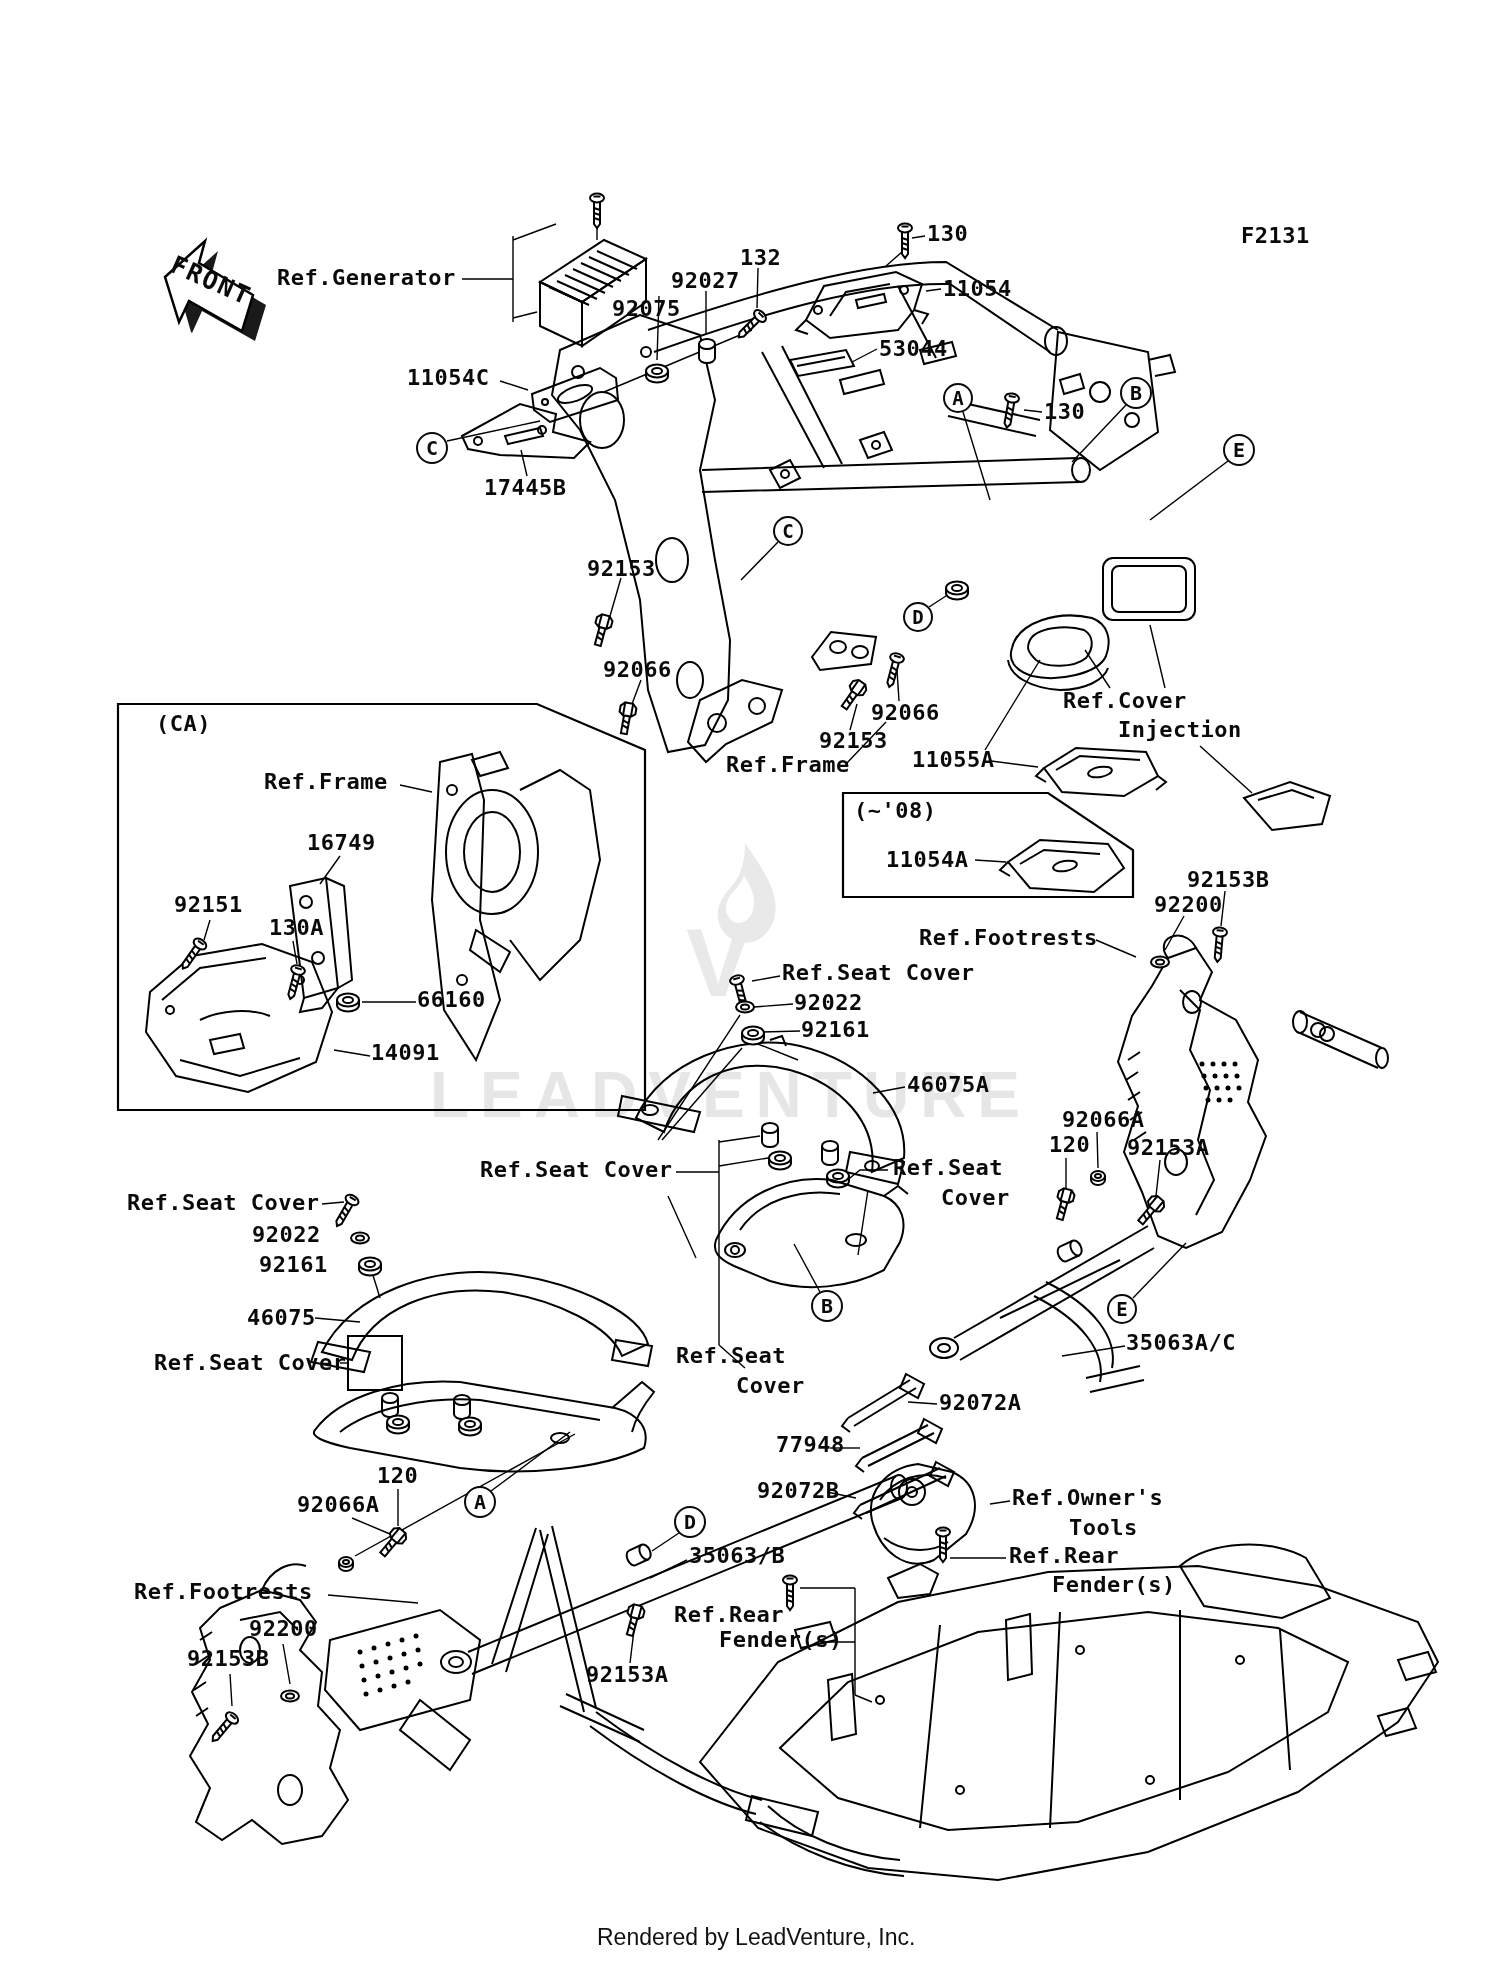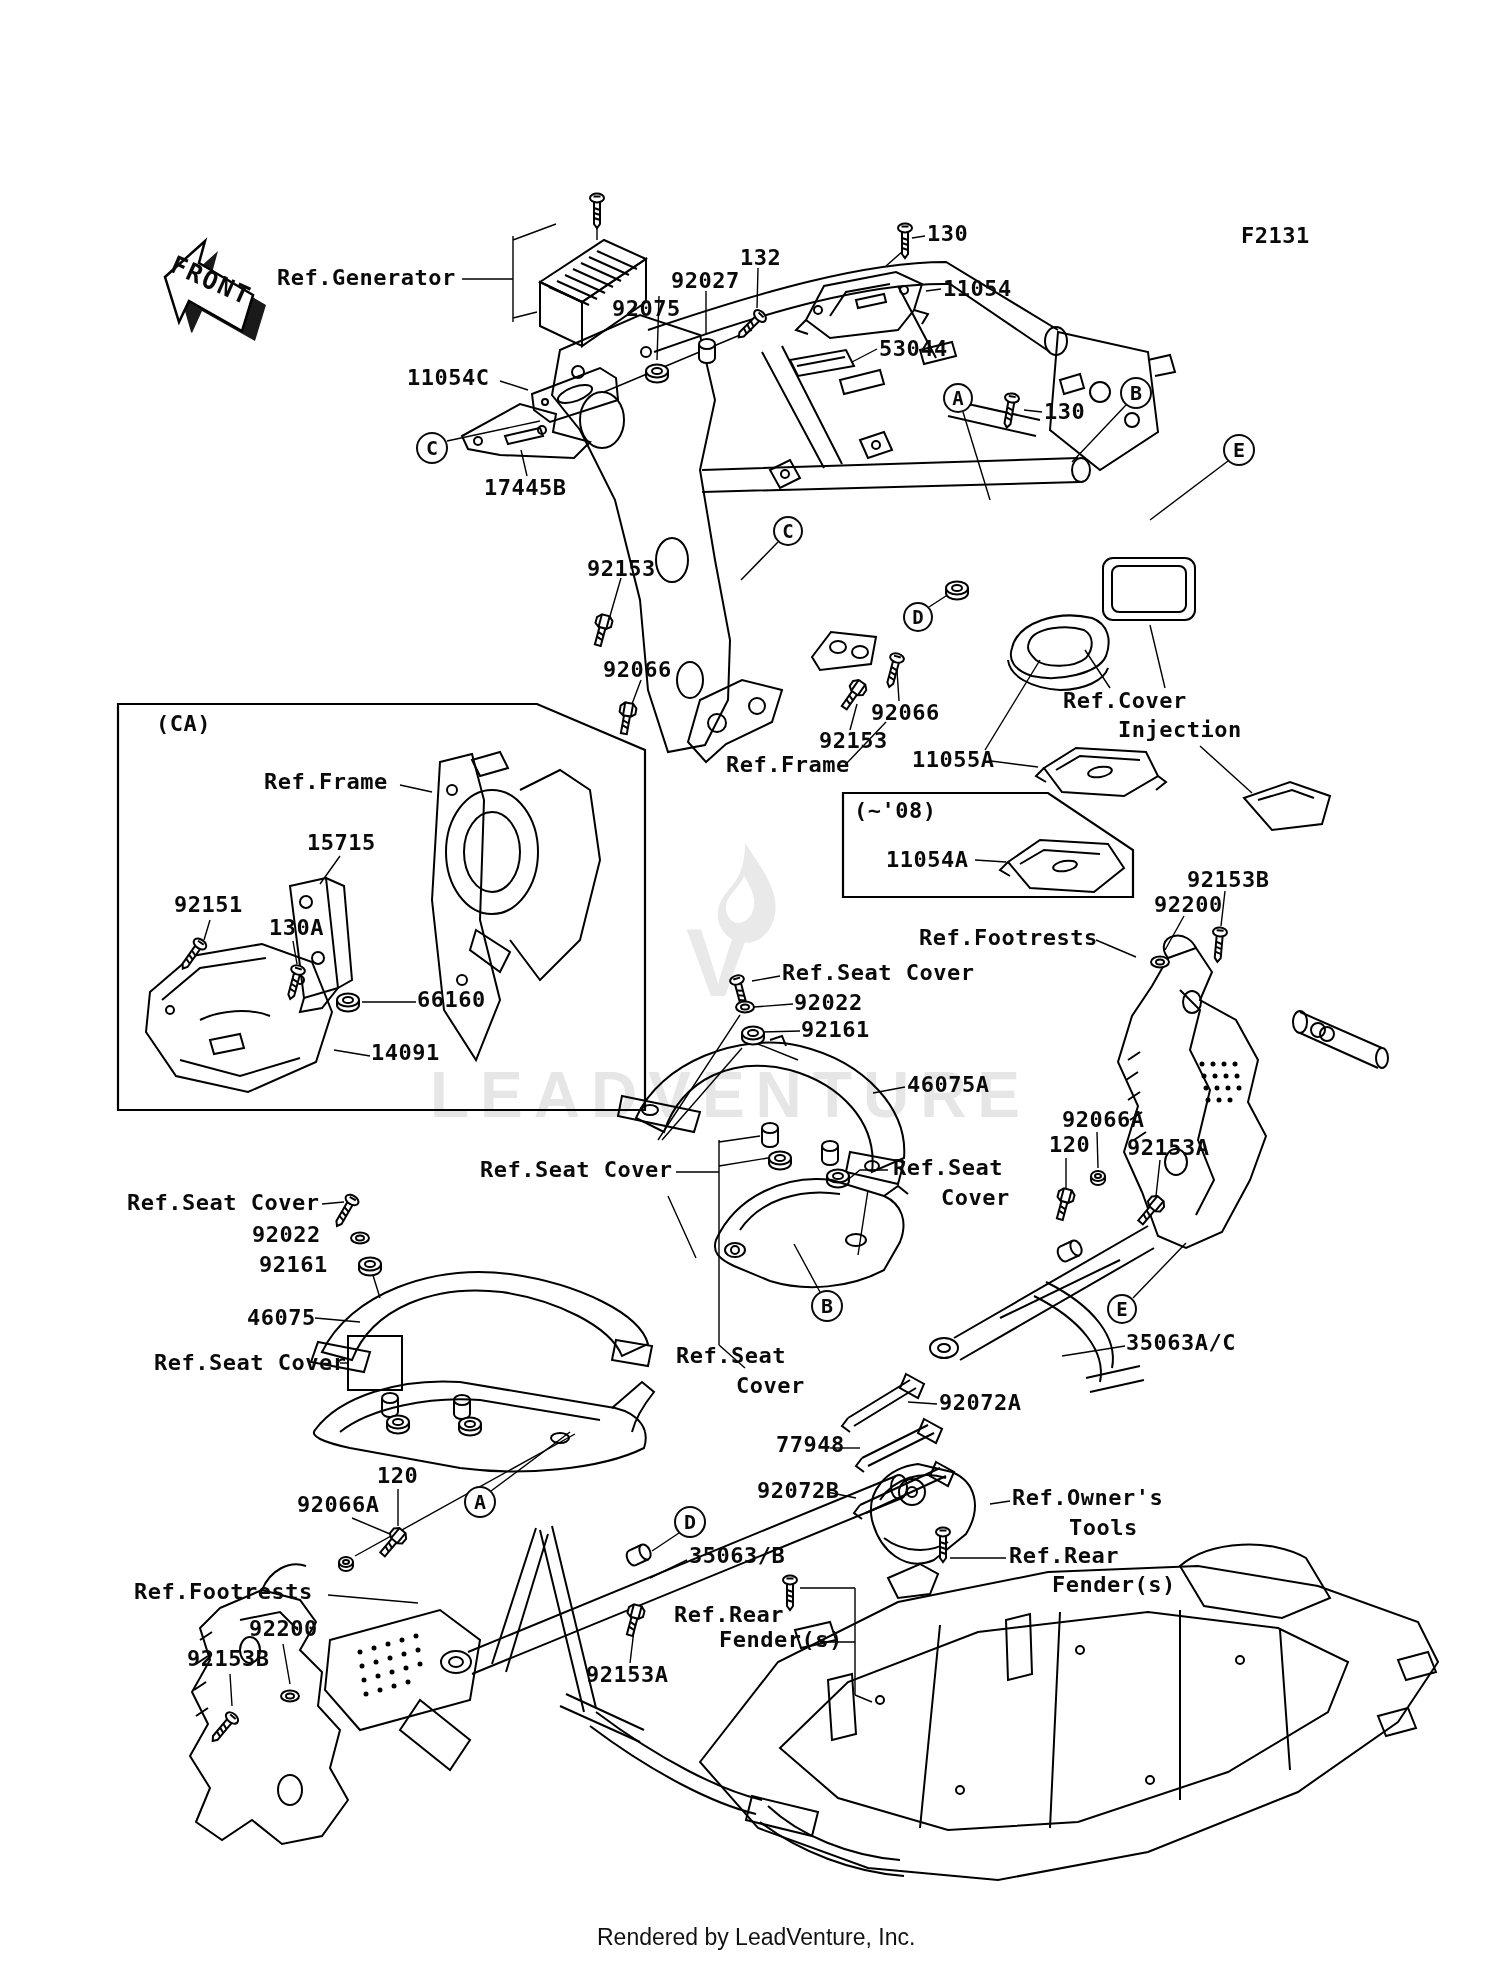--- a/index.html
+++ b/index.html
@@ -476,21 +476,21 @@
   <div class="lb" style="left:587px;top:557px;">92153</div>
   <div class="lb" style="left:603px;top:658px;">92066</div>
   <div class="lb" style="left:871px;top:701px;">92066</div>
   <div class="lb" style="left:819px;top:729px;">92153</div>
   <div class="lb" style="left:726px;top:753px;">Ref.Frame</div>
   <div class="lb" style="left:912px;top:748px;">11055A</div>
   <div class="lb" style="left:1063px;top:689px;">Ref.Cover</div>
   <div class="lb" style="left:1118px;top:718px;">Injection</div>
   <div class="lb" style="left:156px;top:712px;">(CA)</div>
   <div class="lb" style="left:264px;top:770px;">Ref.Frame</div>
-  <div class="lb" style="left:307px;top:831px;">15715</div>
+  <div class="lb" style="left:307px;top:831px;">16749</div>
   <div class="lb" style="left:174px;top:893px;">92151</div>
   <div class="lb" style="left:269px;top:916px;">130A</div>
   <div class="lb" style="left:417px;top:988px;">66160</div>
   <div class="lb" style="left:371px;top:1041px;">14091</div>
   <div class="lb" style="left:854px;top:799px;">(~'08)</div>
   <div class="lb" style="left:886px;top:848px;">11054A</div>
   <div class="lb" style="left:1187px;top:868px;">92153B</div>
   <div class="lb" style="left:1154px;top:893px;">92200</div>
   <div class="lb" style="left:919px;top:926px;">Ref.Footrests</div>
   <div class="lb" style="left:782px;top:961px;">Ref.Seat Cover</div>

